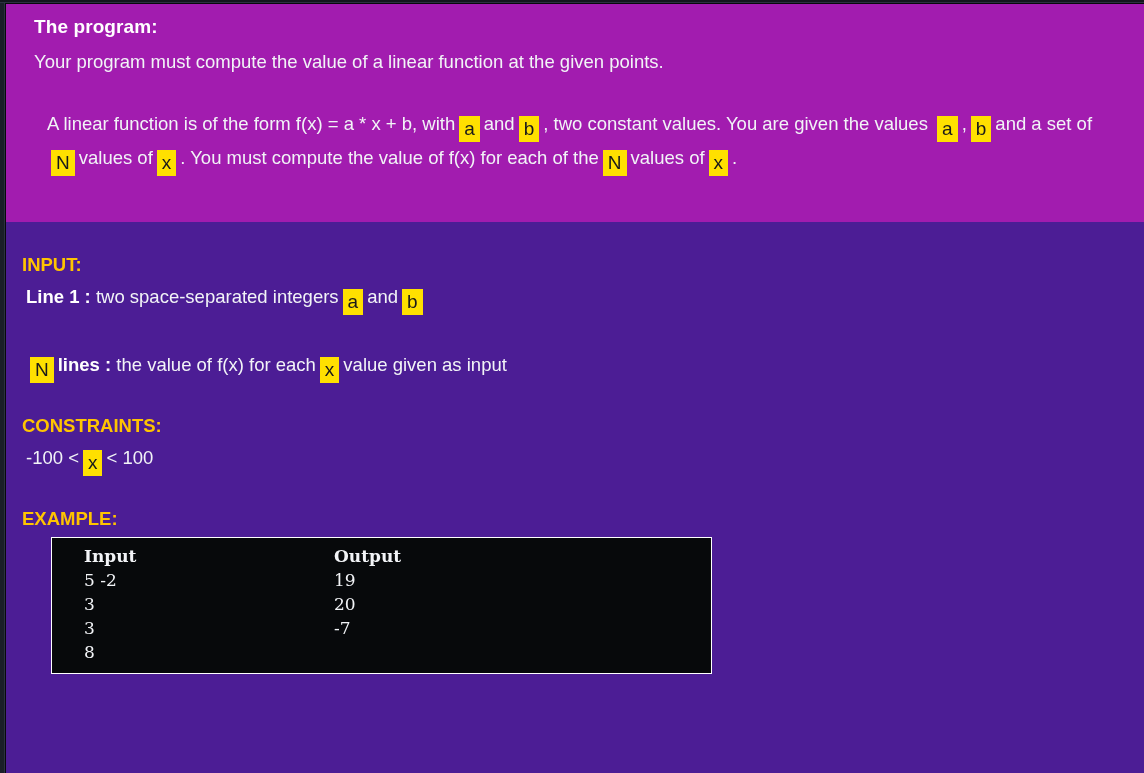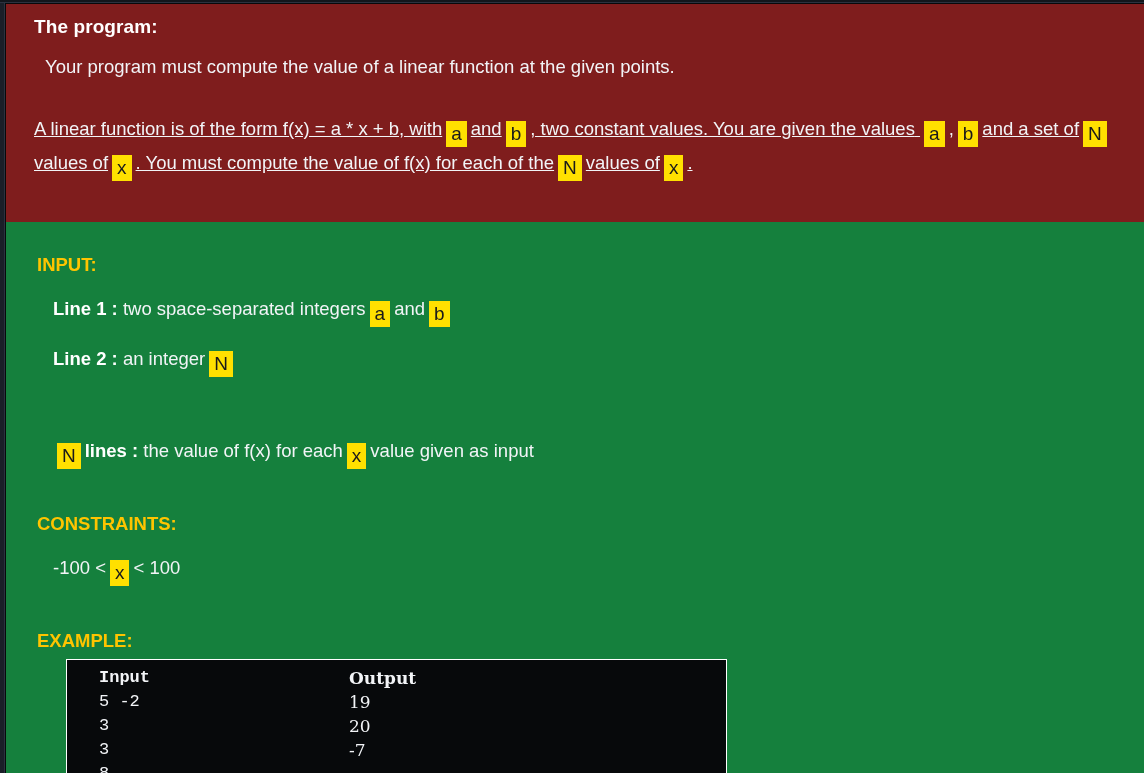--- a/index.html
+++ b/index.html
@@ -44,71 +44,70 @@
     box-sizing: border-box;
     z-index: 6;
   }
 
   
   .statement-panel {
     position: absolute;
     left: 6px; top: 4px;
     width: 1138px;
     height: 218px;
-    background: #7f1d1d;
+    background: #a21caf;
     box-sizing: border-box;
     padding: 10px 24px 0 28px;
     overflow: hidden;
   }
   .statement-title {
     color: #ffffff;
     font-weight: bold;
     font-size: 19px;
     line-height: 26px;
     margin: 0 0 6px 0;
     letter-spacing: 0.1px;
   }
   .statement-line {
     color: #f2f4f7;
     font-size: 18.5px;
     line-height: 32px;
-    margin: 11px;
+    margin: 0;
   }
   .statement-para {
     color: #f2f4f7;
     font-size: 18.5px;
     line-height: 32px;
-    margin: 30px 0 0 0;
+    margin: 30px 0 0 13px;
     max-width: 1090px;
-    text-decoration: underline;
   }
 
   
   .spec-panel {
     position: absolute;
     left: 6px; top: 222px;
     width: 1138px;
     height: 551px;
-    background: #15803d;
-    box-sizing: border-box;
-    padding: 30px 24px 0 31px;
+    background: #4c1d95;
+    box-sizing: border-box;
+    padding: 30px 24px 0 16px;
     overflow: hidden;
   }
   .section-heading {
     color: #ffc400;
     font-weight: bold;
     font-size: 18.5px;
     line-height: 25px;
     margin: 0 0 4px 0;
   }
   .spec-line {
     color: #f2f4f7;
     font-size: 18.5px;
     line-height: 32px;
-    margin: 16px;
+    margin: 4px;
     white-space: nowrap;
   }
   .spec-line b { font-weight: bold; color:#ffffff; }
   .block-gap { height: 26px; }
 
   
   .chip {
     display: inline-block;
     background: #ffe000;
     color: #1a1a1a;
@@ -144,21 +143,20 @@
     display: flex;
     height: 24px;
     line-height: 24px;
   }
   .ex-col-in {
     width: 282px;
     flex: 0 0 282px;
     padding-left: 32px;
     box-sizing: border-box;
     white-space: pre;
-    font-family: Liberation Mono, monospace;
   }
   .ex-col-out {
     flex: 1 1 auto;
     white-space: pre;
   }
   .ex-head { font-weight: bold; }
 </style>
 </head>
 <body>
 
@@ -181,24 +179,20 @@
 
   <section class="spec-panel">
 
     <h2 class="section-heading">INPUT:</h2>
 
     <p class="spec-line">
       <b>Line 1 :</b>
       <span>two space-separated integers</span><span class="chip">a</span><span>and</span><span class="chip">b</span>
     </p>
 
-    <p class="spec-line">
-      <b>Line 2 :</b>
-      <span>an integer</span><span class="chip">N</span>
-    </p>
 
 
     <div class="block-gap"></div>
 
 
     <p class="spec-line">
       <span class="chip">N</span><b>lines :</b>
       <span>the value of f(x) for each</span><span class="chip">x</span><span>value given as input</span>
     </p>
 

